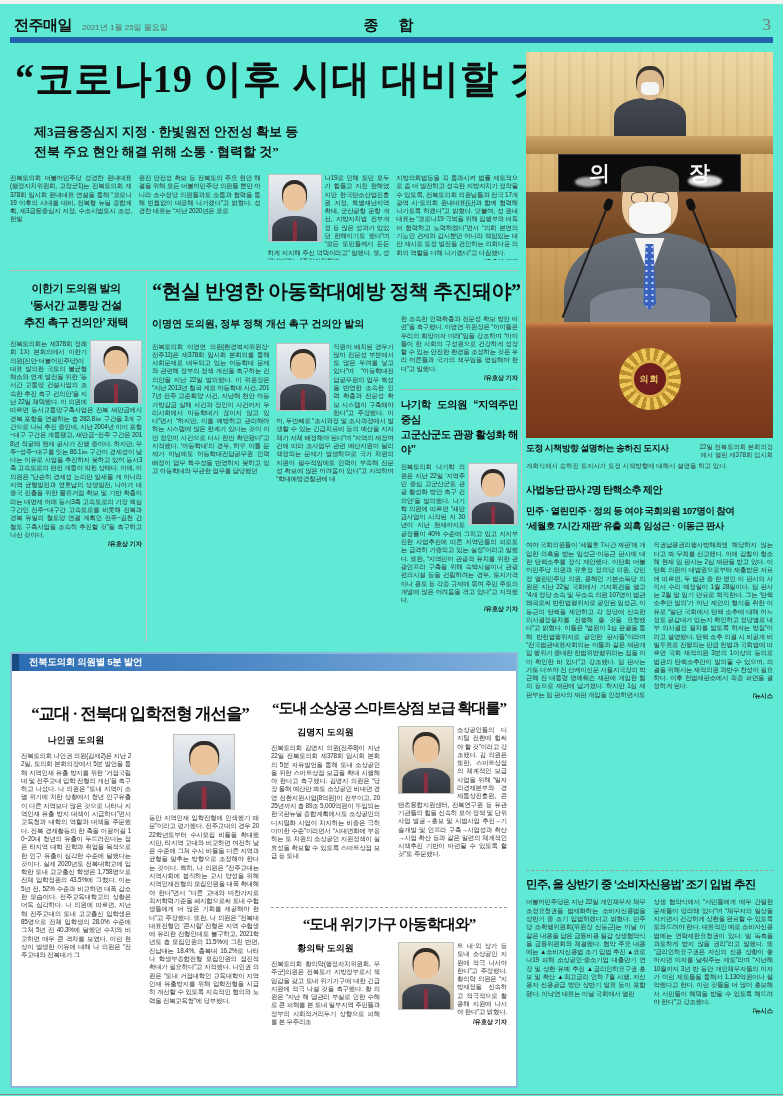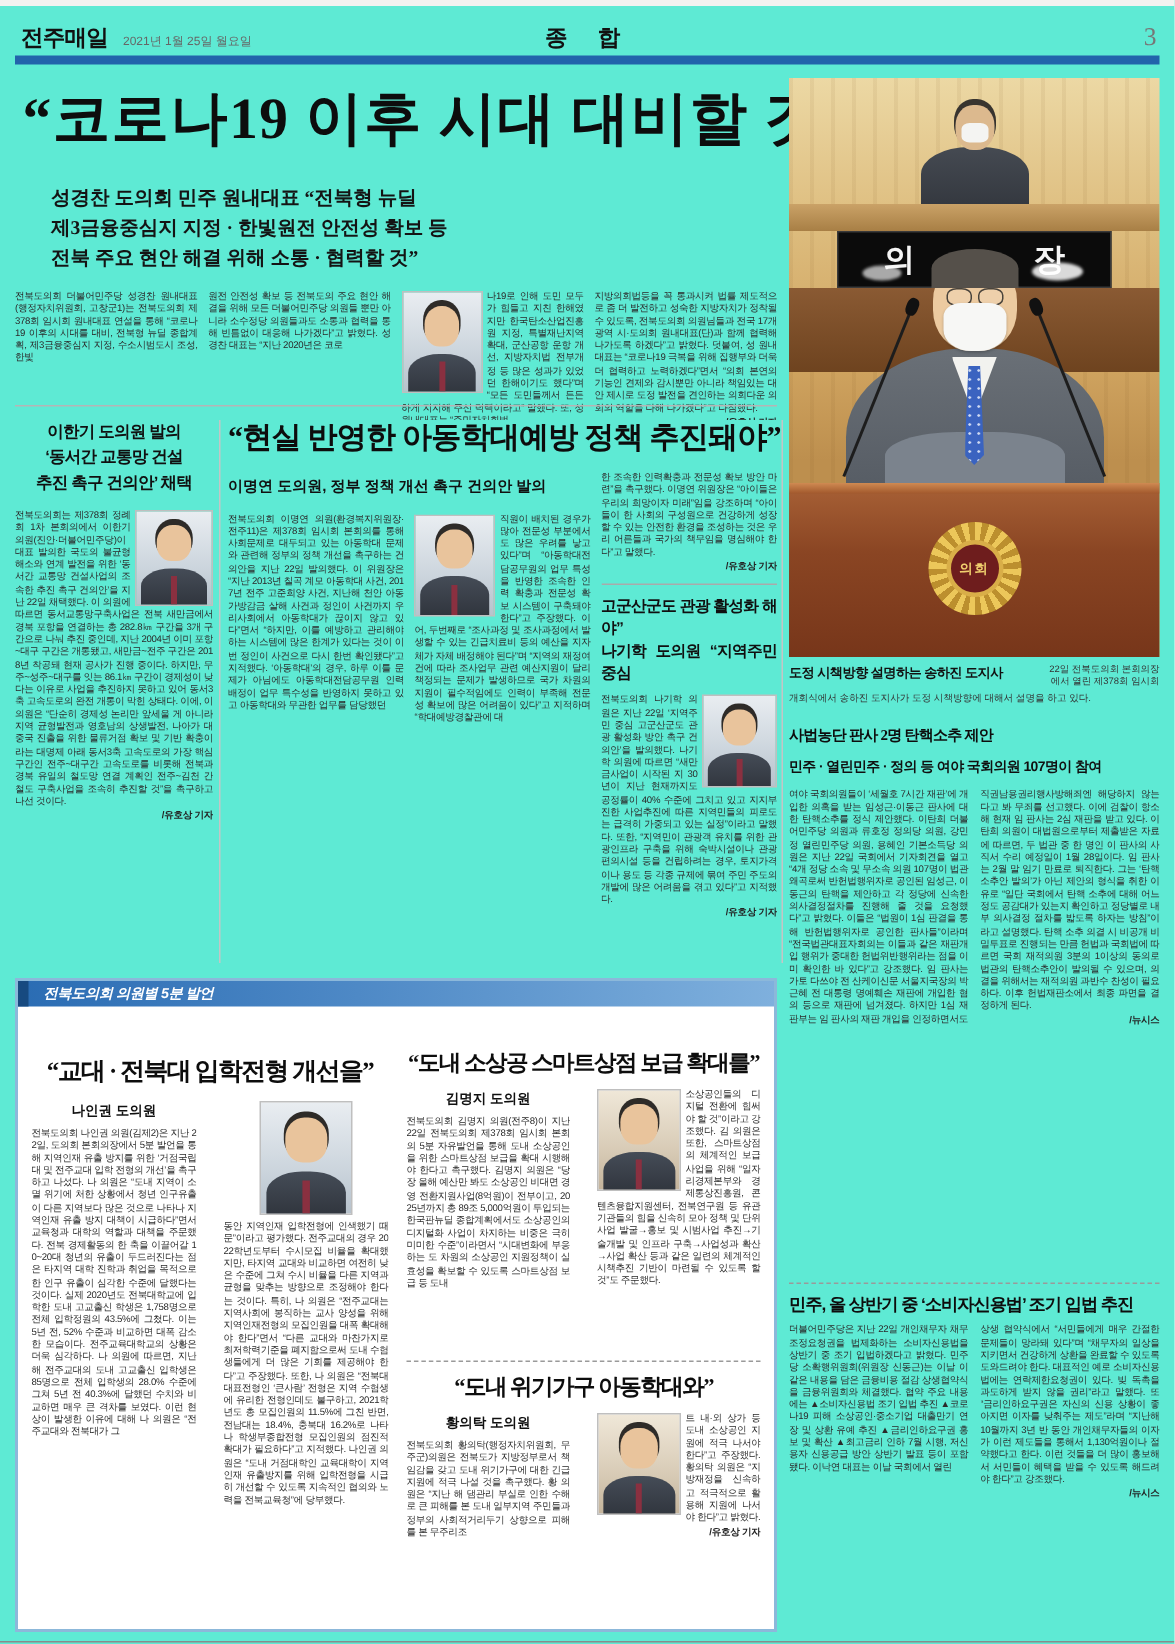--- a/index.html
+++ b/index.html
@@ -156,21 +156,21 @@
   .right .dash { margin:7px 0 6px; }
   .minju-headline { font-size:11.5px; font-weight:900; letter-spacing:-0.7px;
     white-space:nowrap; color:#0d0d0d; }
   .minju-body { display:flex; gap:8px; margin-top:6px; height:152px; }
   .minju-body .icol { flex:1; }
 
   
   .fivebox { position:absolute; left:10px; top:648px; width:508px; height:436px;
     border:2px solid #8cb8da; background:#fff; }
   .fivebar { height:17px; display:flex; align-items:center;
-    background:linear-gradient(90deg,#2a6cb3 0%,#4e89c6 45%,#7fb0dd 100%);font-style:italic; }
+    background:linear-gradient(90deg,#2a6cb3 0%,#4e89c6 45%,#7fb0dd 100%); }
   .fivebar .accent { width:7px; height:100%; background:#174a80; margin-right:10px; }
   .fivebar .label { color:#fff; font-size:9.5px; font-weight:900; letter-spacing:-0.3px; }
   .fivewrap { display:flex; gap:12px; padding:24px 9px; }
   .fcol-left { width:238px; }
   .fcol-right { flex:1; }
   .f-headline { font-size:16.5px; text-align:center; letter-spacing:-1px;
     white-space:nowrap; margin:8px 0 9px; }
   .f-headline.small { font-size:15px; margin:4px 0 8px; }
   .f-cols { display:flex; gap:18px; }
   .f-cols .fc { flex:1; }
@@ -192,21 +192,20 @@
     <span class="mh-paper">전주매일</span>
     <span class="mh-date">2021년 1월 25일 월요일</span>
     <span class="mh-section">종 합</span>
     <span class="mh-page">3</span>
   </div>
   <div class="blue-rule"></div>
 
   <div class="lead">
     <div class="lead-headline serifhead">“코로나19 이후 시대 대비할 것”</div>
     <div class="lead-sub">
-      <div>성경찬 도의회 민주 원내대표 “전북형 뉴딜</div>
       <div>제3금융중심지 지정 · 한빛원전 안전성 확보 등</div>
       <div>전북 주요 현안 해결 위해 소통 · 협력할 것”</div>
     </div>
     <div class="lead-body">
       <div class="lcol coltext">전북도의회 더불어민주당 성경찬 원내대표(행정자치위원회, 고창군1)는 전북도의회 제378회 임시회 원내대표 연설을 통해 “코로나19 이후의 시대를 대비, 전북형 뉴딜 종합계획, 제3금융중심지 지정, 수소시범도시 조성, 한빛</div>
       <div class="lcol coltext">원전 안전성 확보 등 전북도의 주요 현안 해결을 위해 모든 더불어민주당 의원들 뿐만 아니라 소수정당 의원들과도 소통과 협력을 통해 빈틈없이 대응해 나가겠다”고 밝혔다. 성경찬 대표는 “지난 2020년은 코로</div>
       <div class="lcol coltext">
         <span class="portrait lead-photo">
             <i class="tie"></i>
           </span>
@@ -241,22 +240,22 @@
 
   <div class="mid">
     <div class="mid-headline serifhead">“현실 반영한 아동학대예방 정책 추진돼야”</div>
     <div class="mid-grid">
       <div class="mid-sub">이명연 도의원, 정부 정책 개선 촉구 건의안 발의</div>
       <div class="mid-col3 coltext">
         <span>한 조속한 인력확충과 전문성 확보 방안 마련”을 촉구했다. 이명연 위원장은 “아이들은 우리의 희망이자 미래”임을 강조하며 “아이들이 한 사회의 구성원으로 건강하게 성장할 수 있는 안전한 환경을 조성하는 것은 우리 어른들과 국가의 책무임을 명심해야 한다”고 말했다.</span>
         <span class="byline">/유호상 기자</span>
         <div class="thinline"></div>
         <div class="nakihak-title">
+          <div>나기학 도의원 “지역주민 중심</div>
           <div>고군산군도 관광 활성화 해야”</div>
-          <div>나기학 도의원 “지역주민 중심</div>
         </div>
         <div>
           <span class="portrait nakihak-photo">
               <i class="tie"></i>
             </span>
           <span>전북도의회 나기학 의원은 지난 22일 ‘지역주민 중심 고군산군도 관광 활성화 방안 촉구 건의안’을 발의했다. 나기학 의원에 따르면 “새만금사업이 시작된 지 30년이 지난 현재까지도 공정률이 40% 수준에 그치고 있고 지지부진한 사업추진에 따른 지역민들의 피로도는 급격히 가중되고 있는 실정”이라고 말했다. 또한, “지역민이 관광객 유치를 위한 관광인프라 구축을 위해 숙박시설이나 관광 편의시설 등을 건립하려는 경우, 토지가격이나 용도 등 각종 규제에 묶여 주민 주도의 개발에 많은 어려움을 겪고 있다”고 지적했다.</span>
           <span class="byline">/유호상 기자</span>
         </div>
       </div>
       <div class="mid-col coltext">전북도의회 이명연 의원(환경복지위원장·전주11)은 제378회 임시회 본회의를 통해 사회문제로 대두되고 있는 아동학대 문제와 관련해 정부의 정책 개선을 촉구하는 건의안을 지난 22일 발의했다. 이 위원장은 “지난 2013년 칠곡 계모 아동학대 사건, 2017년 전주 고준희양 사건, 지난해 천안 아동 가방감금 살해 사건과 정인이 사건까지 우리사회에서 아동학대가 끊이지 않고 있다”면서 “하지만, 이를 예방하고 관리해야 하는 시스템에 많은 한계가 있다는 것이 이번 정인이 사건으로 다시 한번 확인됐다”고 지적했다. ‘아동학대’의 경우, 하루 이틀 문제가 아님에도 아동학대전담공무원 인력 배정이 업무 특수성을 반영하지 못하고 있고 아동학대와 무관한 업무를 담당했던</div>
@@ -310,20 +309,21 @@
           <div>에서 열린 제378회 임시회</div>
         </div>
       </div>
       <div class="cap-body">개회식에서 송하진 도지사가 도정 시책방향에 대해서 설명을 하고 있다.</div>
     </div>
 
     <div class="impeach">
       <div class="impeach-headline serifhead">사법농단 판사 2명 탄핵소추 제안</div>
       <div class="impeach-sub">
         <div>민주 · 열린민주 · 정의 등 여야 국회의원 107명이 참여</div>
+        <div>‘세월호 7시간 재판’ 유출 의혹 임성근 · 이동근 판사</div>
       </div>
       <div class="impeach-body">
         <div class="icol coltext">여야 국회의원들이 ‘세월호 7시간 재판’에 개입한 의혹을 받는 임성근·이동근 판사에 대한 탄핵소추를 정식 제안했다. 이탄희 더불어민주당 의원과 류호정 정의당 의원, 강민정 열린민주당 의원, 용혜인 기본소득당 의원은 지난 22일 국회에서 기자회견을 열고 “4개 정당 소속 및 무소속 의원 107명이 법관 왜곡로써 반헌법행위자로 공인된 임성근, 이동근의 탄핵을 제안하고 각 정당에 신속한 의사결정절차를 진행해 줄 것을 요청했다”고 밝혔다. 이들은 “법원이 1심 판결을 통해 반헌법행위자로 공인한 판사들”이라며 “전국법관대표자회의는 이들과 같은 재판개입 행위가 중대한 헌법위반행위라는 점을 이미 확인한 바 있다”고 강조했다. 임 판사는 가토 다쓰야 전 산케이신문 서울지국장의 박근혜 전 대통령 명예훼손 재판에 개입한 혐의 등으로 재판에 넘겨졌다. 하지만 1심 재판부는 임 판사의 재판 개입을 인정하면서도</div>
         <div class="icol coltext">
           <span>직권남용권리행사방해죄엔 해당하지 않는다고 봐 무죄를 선고했다. 이에 검찰이 항소해 현재 임 판사는 2심 재판을 받고 있다. 이탄희 의원이 대법원으로부터 제출받은 자료에 따르면, 두 법관 중 한 명인 이 판사의 사직서 수리 예정일이 1월 28일이다. 임 판사는 2월 말 임기 만료로 퇴직한다. 그는 ‘탄핵소추안 발의’가 아닌 제안의 형식을 취한 이유로 “일단 국회에서 탄핵 소추에 대해 어느 정도 공감대가 있는지 확인하고 정당별로 내부 의사결정 절차를 밟도록 하자는 방침”이라고 설명했다. 탄핵 소추 의결 시 비공개 비밀투표로 진행되는 만큼 헌법과 국회법에 따르면 국회 재적의원 3분의 1이상의 동의로 법관의 탄핵소추안이 발의될 수 있으며, 의결을 위해서는 재적의원 과반수 찬성이 필요하다. 이후 헌법재판소에서 최종 파면을 결정하게 된다.</span>
           <span class="byline">/뉴시스</span>
         </div>
       </div>
     </div>
 

